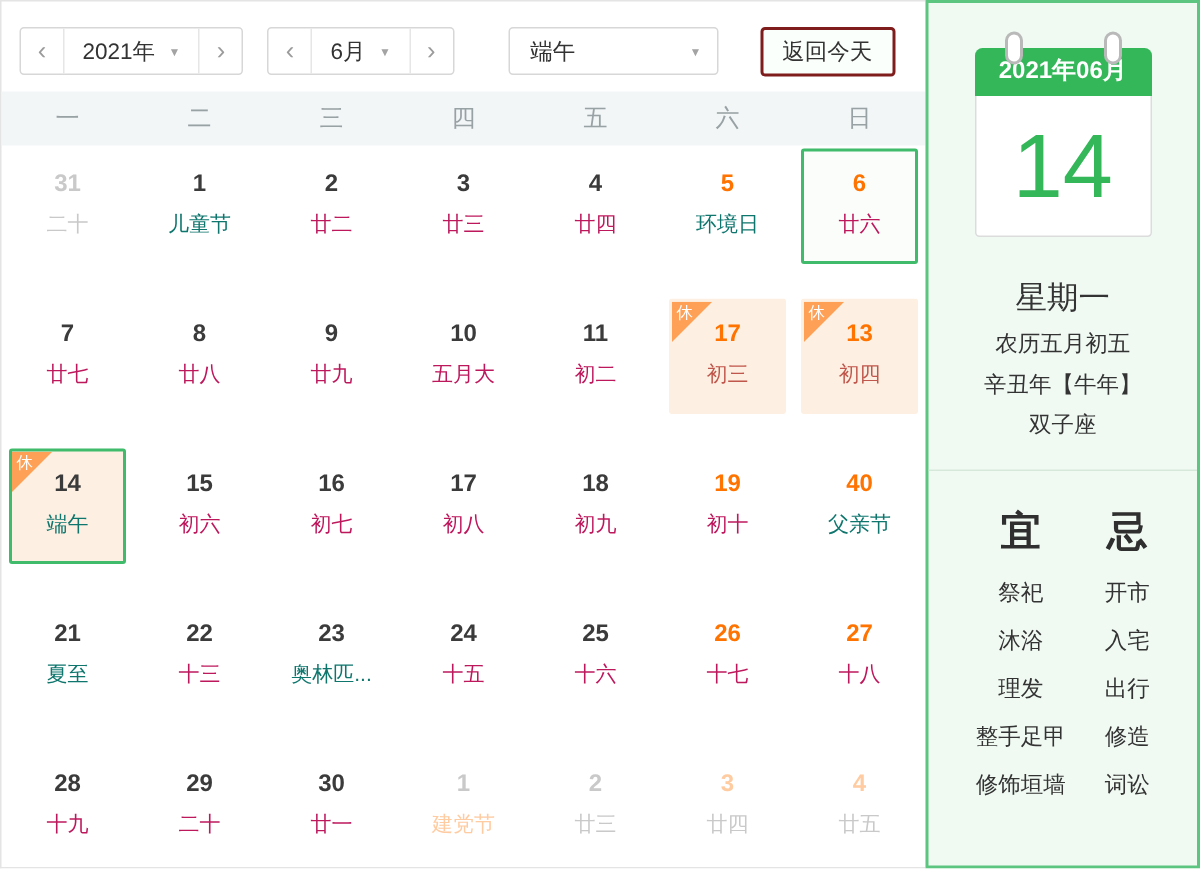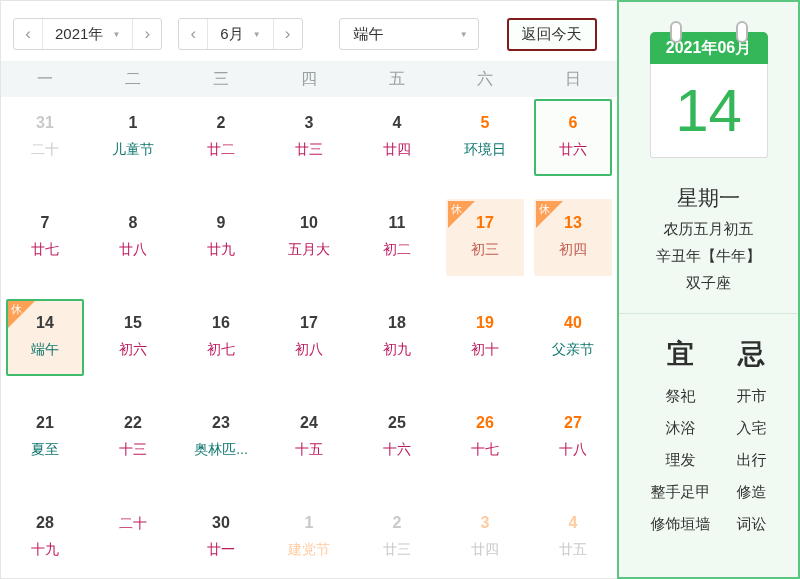--- a/index.html
+++ b/index.html
@@ -295,20 +295,21 @@
           </div>
         </div>
         <div class="day-cell">
           <div class="cell-box">
             <div class="day-num ns-normal">28</div>
             <div class="day-label ls-lunar">十九</div>
           </div>
         </div>
         <div class="day-cell">
           <div class="cell-box">
+            <div class="day-num ns-normal">29</div>
             <div class="day-label ls-lunar">二十</div>
           </div>
         </div>
         <div class="day-cell">
           <div class="cell-box">
             <div class="day-num ns-normal">30</div>
             <div class="day-label ls-lunar">廿一</div>
           </div>
         </div>
         <div class="day-cell">

